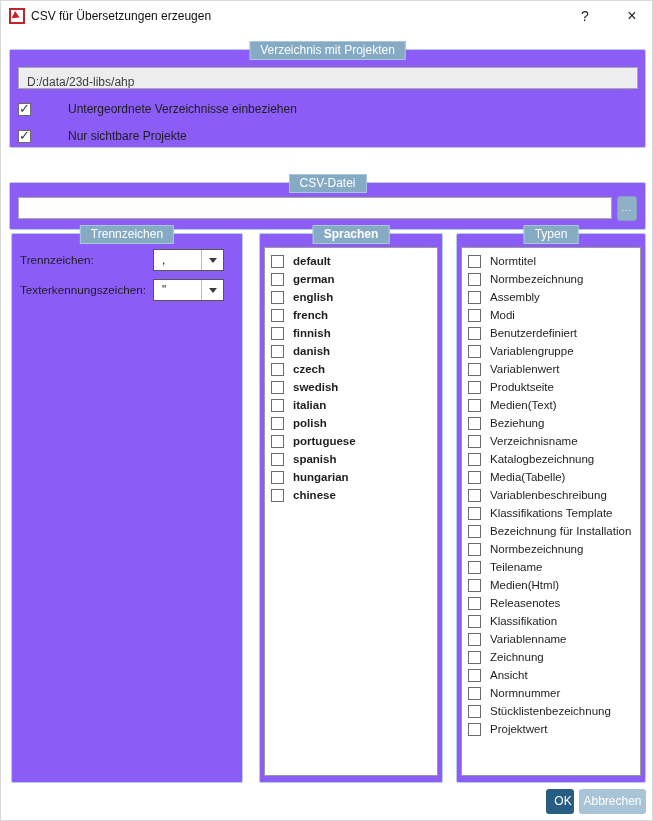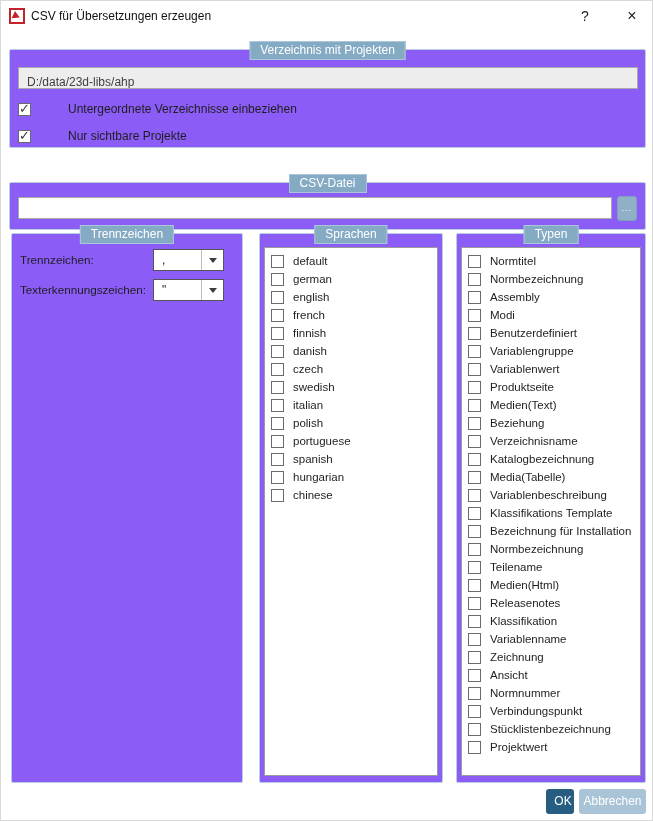--- a/index.html
+++ b/index.html
@@ -17,21 +17,21 @@
   .tb-close{left:619px;width:24px;font-size:16px;font-weight:300;}
 
   
   .group{position:absolute;border:1px solid #b6d0e2;border-radius:2px;box-sizing:border-box;background:#8b5cf6;}
   .badge{position:absolute;top:-9px;left:50%;transform:translateX(-50%);
     background:#84aac4;border:1px solid #a9c6da;color:#fff;padding:0 10px;height:17px;line-height:16px;
     font-size:12px;white-space:nowrap;}
   .g-dir{left:8px;top:48px;width:637px;height:99px;}
   .g-csv{left:8px;top:181px;width:637px;height:48px;}
   .g-sep{left:10px;top:232px;width:232px;height:550px;padding-left:8px;}
-  .g-lang{left:258px;top:232px;width:184px;height:550px;}
+  .g-lang{left:258px;top:232px;width:184px;height:550px;font-weight:bold;}
   .g-type{left:455px;top:232px;width:190px;height:550px;}
 
   
   .field{position:absolute;box-sizing:border-box;border:1px solid #a9a9a9;background:#fff;height:22px;line-height:20px;padding:4px 8px;font-size:12px;color:#333;overflow:hidden;white-space:nowrap;}
   .field.disabled{background:#ededed;color:#404040;}
   .dir-path{left:8px;top:17px;width:620px;}
   .csv-file{left:8px;top:14px;width:594px;}
   .browse-btn{position:absolute;left:607px;top:13px;width:20px;height:25px;background:#8fb0c7;border:1px solid #7fa2bb;border-radius:3px;
     color:#fff;font-size:9px;letter-spacing:1px;text-align:center;line-height:22px;box-sizing:border-box;cursor:pointer;}
 
@@ -308,24 +308,20 @@
         <div class="list-item">
           <span class="cb"></span>
           <span class="cb-label">Ansicht</span>
         </div>
 
         <div class="list-item">
           <span class="cb"></span>
           <span class="cb-label">Normnummer</span>
         </div>
 
-        <div class="list-item">
-          <span class="cb"></span>
-          <span class="cb-label">Verbindungspunkt</span>
-        </div>
 
         <div class="list-item">
           <span class="cb"></span>
           <span class="cb-label">Stücklistenbezeichnung</span>
         </div>
 
         <div class="list-item">
           <span class="cb"></span>
           <span class="cb-label">Projektwert</span>
         </div>

